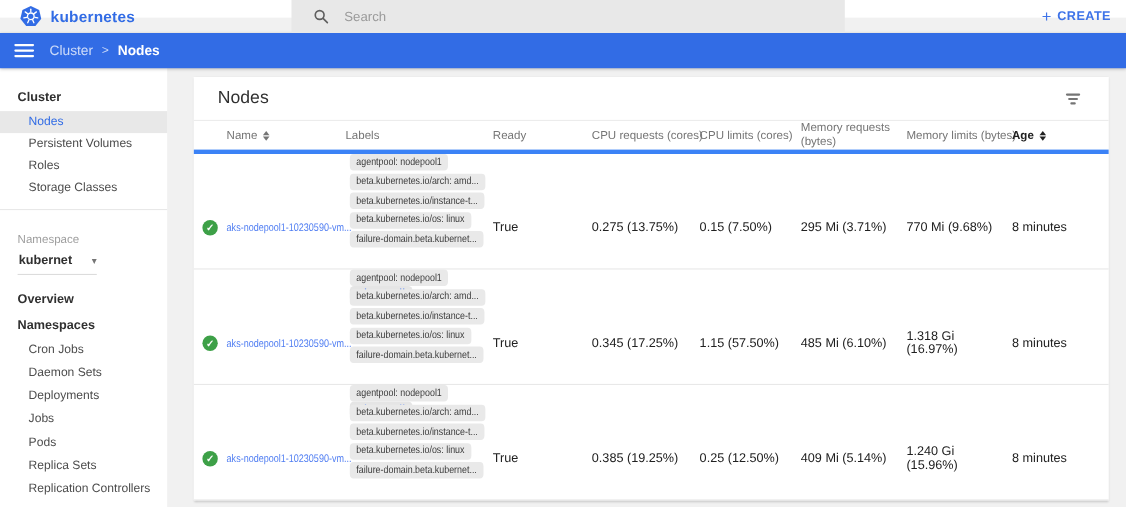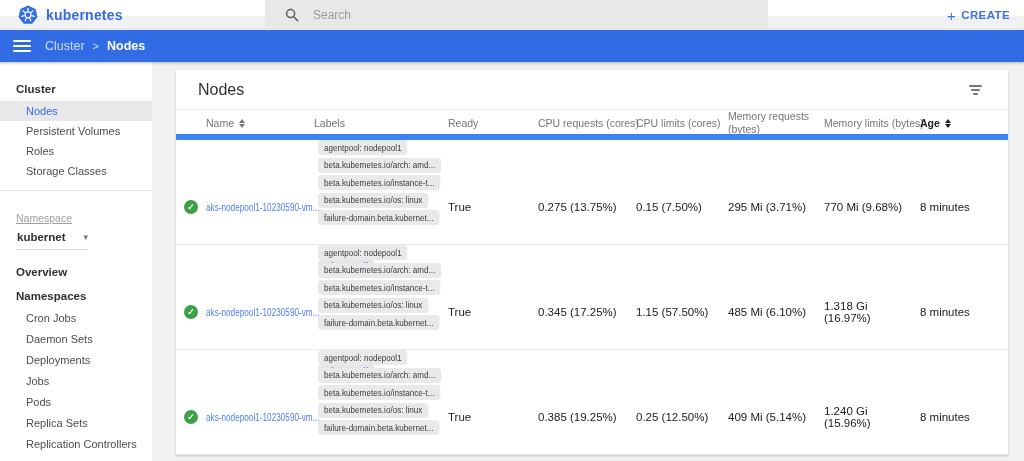--- a/index.html
+++ b/index.html
@@ -30,39 +30,39 @@
   .bc-sep { color:rgba(255,255,255,.75); font-size:11px; }
   .bc-current { color:#fff; font-weight:bold; }
 
   
   .sidebar { position:absolute; top:62px; left:0; width:152px; bottom:0; background:#fff; padding-top:15px; z-index:1; }
   .side-header { height:24px; line-height:24px; padding-left:16px; font-size:11.5px; font-weight:bold; color:#303030; }
   .side-item { height:20px; line-height:20px; padding-left:26px; font-size:11px; color:#4d4d4d; cursor:pointer; }
   .side-item.active { background:#e8e8e8; color:#326ce5; }
   .side-item.wl { height:21px; line-height:21px; }
   .divider { height:1px; background:#e8e8e8; margin:9px 0; }
-  .ns-label { padding-left:16px; font-size:10.5px; color:#9e9e9e; margin-top:21px;text-decoration:underline; }
+  .ns-label { padding-left:16px; font-size:10.5px; color:#9e9e9e; margin-top:21px; }
   .ns-select { margin:7px 16px 0 16px; width:72px; padding:0 0 6px 1px; border-bottom:1px solid #dcdcdc;
                display:flex; align-items:center; justify-content:space-between; cursor:pointer; }
   .ns-value { font-size:11.5px; font-weight:bold; color:#303030; }
   .caret { font-size:9px; color:#757575; }
   .side-gap { height:10px; }
 
   
   .card { position:absolute; left:176px; right:16px; top:70px; bottom:6px; background:#fff;
           box-shadow:0 1px 2px rgba(0,0,0,.18); overflow:hidden; }
   .card-head { height:40px; display:flex; align-items:center; justify-content:space-between;
                padding:0 22px; border-bottom:1px solid #ececec; }
   .card-title { font-size:16px; font-weight:normal; color:#303030; }
   .filter-icon { display:flex; flex-direction:column; align-items:center; gap:2px; cursor:pointer; padding:4px; }
   .filter-icon i { display:block; height:2px; background:#757575; border-radius:1px; }
   .filter-icon i:nth-child(1){ width:13px; } .filter-icon i:nth-child(2){ width:9px; } .filter-icon i:nth-child(3){ width:5px; }
 
   .grid { display:grid; grid-template-columns:30px 108px 134px 90px 98px 92px 96px 96px auto; }
-  .thead { height:30px; align-items:center; border-bottom:6px solid #3b82f6;
+  .thead { height:30px; align-items:center; border-bottom:4px solid #3b82f6;
            color:#757575; font-size:10.5px; }
   .th { white-space:nowrap; padding-right:4px; display:flex; align-items:center; gap:3px; }
   .th.wrap { white-space:normal; line-height:1.25; }
   .th.sortable { cursor:pointer; }
   .th.active-sort { color:#212121; font-weight:bold; }
   .sort { display:inline-flex; flex-direction:column; gap:1px; margin-left:2px; }
   .sort b { width:0; height:0; border-left:3px solid transparent; border-right:3px solid transparent; }
   .sort b.up { border-bottom:4px solid currentColor; }
   .sort b.dn { border-top:4px solid currentColor; }
 

